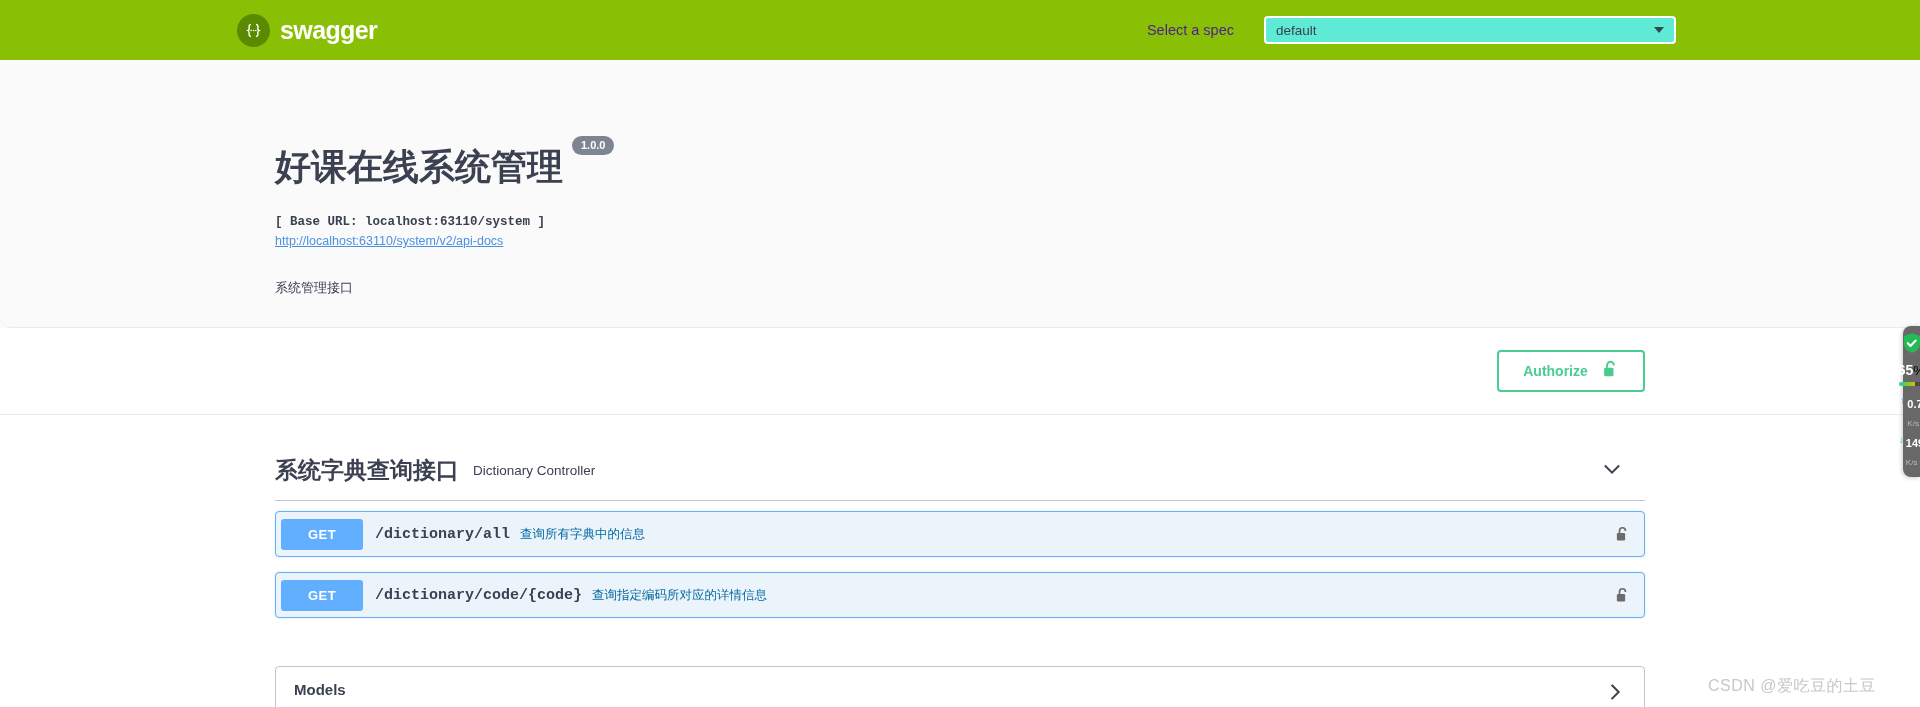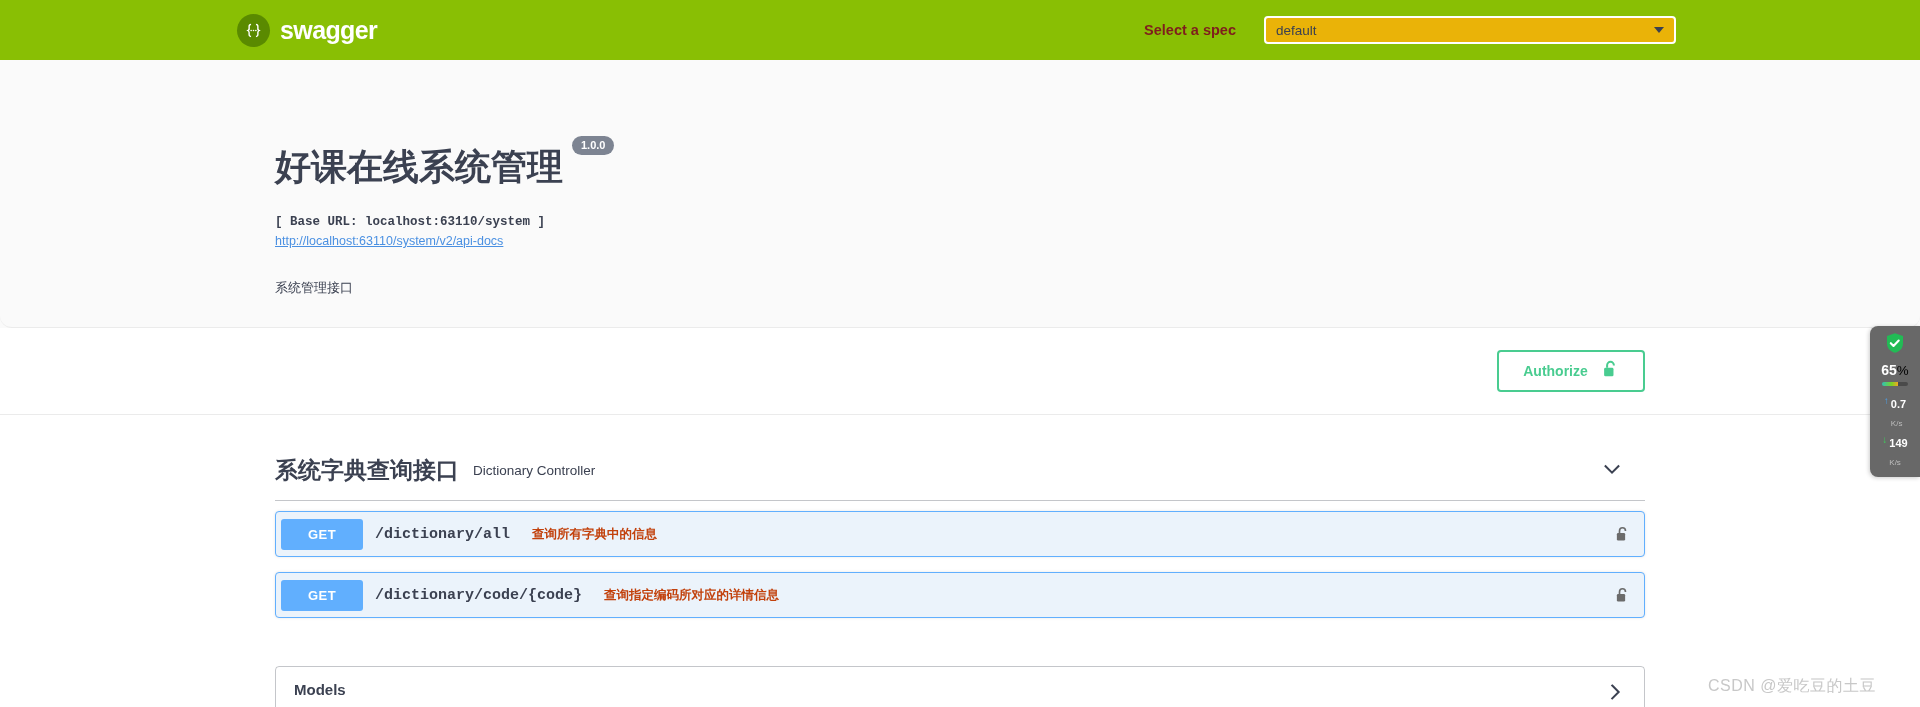--- a/index.html
+++ b/index.html
@@ -38,38 +38,39 @@
     font-weight: bold;
     letter-spacing: -0.6px;
   }
   .spec-area {
     margin-left: auto;
     display: flex;
     align-items: center;
     margin-right: 220px;
   }
   .spec-label {
-    color: #7f1d1d;
+    color: #4c1d95;
     font-size: 14.5px;
-    font-weight: bold;
-    margin-right: 28px;
+    font-weight: normal;
+    margin-right: 13px;
     white-space: nowrap;
   }
   .spec-select {
     width: 412px;
     height: 28px;
-    background: #eab308;
+    background: #5eead4;
     border: 2px solid #ffffff;
     border-radius: 4px;
     display: flex;
     align-items: center;
     padding: 0 10px;
     position: relative;
     font-size: 13.5px;
     color: #3b4151;
+    margin-left: 17px;
   }
   .spec-select .chev {
     margin-left: auto;
     width: 0; height: 0;
     border-left: 5px solid transparent;
     border-right: 5px solid transparent;
     border-top: 6px solid #3b4151;
   }
 
   
@@ -195,24 +196,23 @@
   .op-path {
     font-family: "Liberation Mono", "DejaVu Sans Mono", monospace;
     font-size: 15px;
     font-weight: bold;
     color: #3b4151;
     margin-left: 12px;
     word-break: break-all;
   }
   .op-summary {
     font-size: 12.5px;
-    color: #c2410c;
-    margin-left: 22px;
+    color: #0369a1;
+    margin-left: 10px;
     flex: 1;
-    font-weight: bold;
   }
   .op-lock { margin-left: auto; padding-right: 14px; display: flex; align-items: center; }
 
   .models-block {
     border: 1px solid rgba(59,65,81,0.3);
     border-radius: 4px;
     display: flex;
     align-items: flex-start;
     padding: 14px 18px;
     margin-top: 48px;
@@ -223,21 +223,21 @@
     font-weight: bold;
     color: #3b4151;
   }
   .models-chevron { margin-left: auto; }
 
   
   .net-widget {
     position: absolute;
     right: 0;
     top: 326px;
-    width: 50px;
+    width: 17px;
     background: #686868;
     border-radius: 8px 0 0 8px;
     padding: 6px 0 8px 0;
     display: flex;
     flex-direction: column;
     align-items: center;
     box-shadow: -1px 1px 4px rgba(0,0,0,0.2);
   }
   .net-shield { margin-bottom: 3px; }
   .net-pct {

